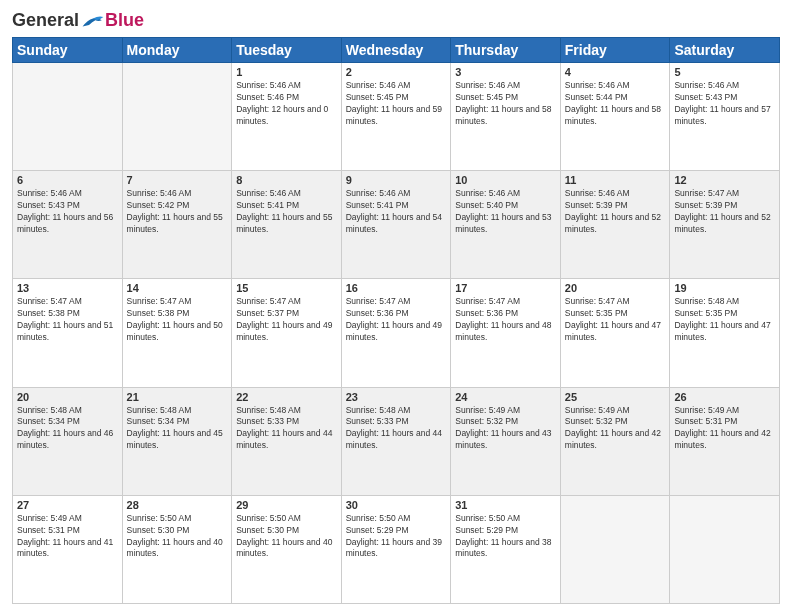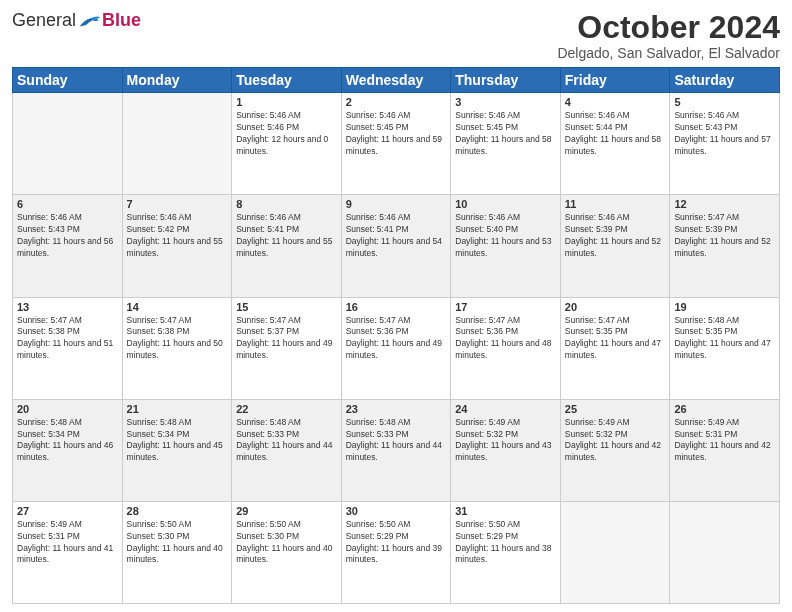--- a/index.html
+++ b/index.html
@@ -27,21 +27,21 @@
       display: flex;
       flex-direction: column;
       align-items: flex-start;
     }
     .logo-text {
       display: flex;
       align-items: center;
     }
     .logo-general {
       font-size: 18px;
-      font-weight: normal;
+      font-weight: bold;
       color: #333;
     }
     .logo-blue {
       font-size: 18px;
       font-weight: bold;
       color: #be185d;
     }
     .logo-bird {
       width: 24px;
       height: 20px;
@@ -109,24 +109,20 @@
   <div class="header">
     <div class="logo">
       <div class="logo-text">
         <span class="logo-general">General</span>
         <svg class="logo-bird" viewBox="0 0 30 22" xmlns="http://www.w3.org/2000/svg">
           <path d="M2 18 Q8 10 15 8 Q20 6 26 10 Q22 12 18 10 Q14 12 10 16 Z" fill="#1a6aad"></path>
           <path d="M15 8 Q22 4 28 6 Q24 9 20 10 Z" fill="#2a8ad5"></path>
         </svg>
         <span class="logo-blue">Blue</span>
       </div>
-    </div>
-    <div class="title-section">
-      <div class="month-title">October 2024</div>
-      <div class="subtitle">Delgado, San Salvador, El Salvador</div>
     </div>
   </div>
 
   <table class="calendar">
     <thead>
       <tr>
         <th>Sunday</th>
         <th>Monday</th>
         <th>Tuesday</th>
         <th>Wednesday</th>

